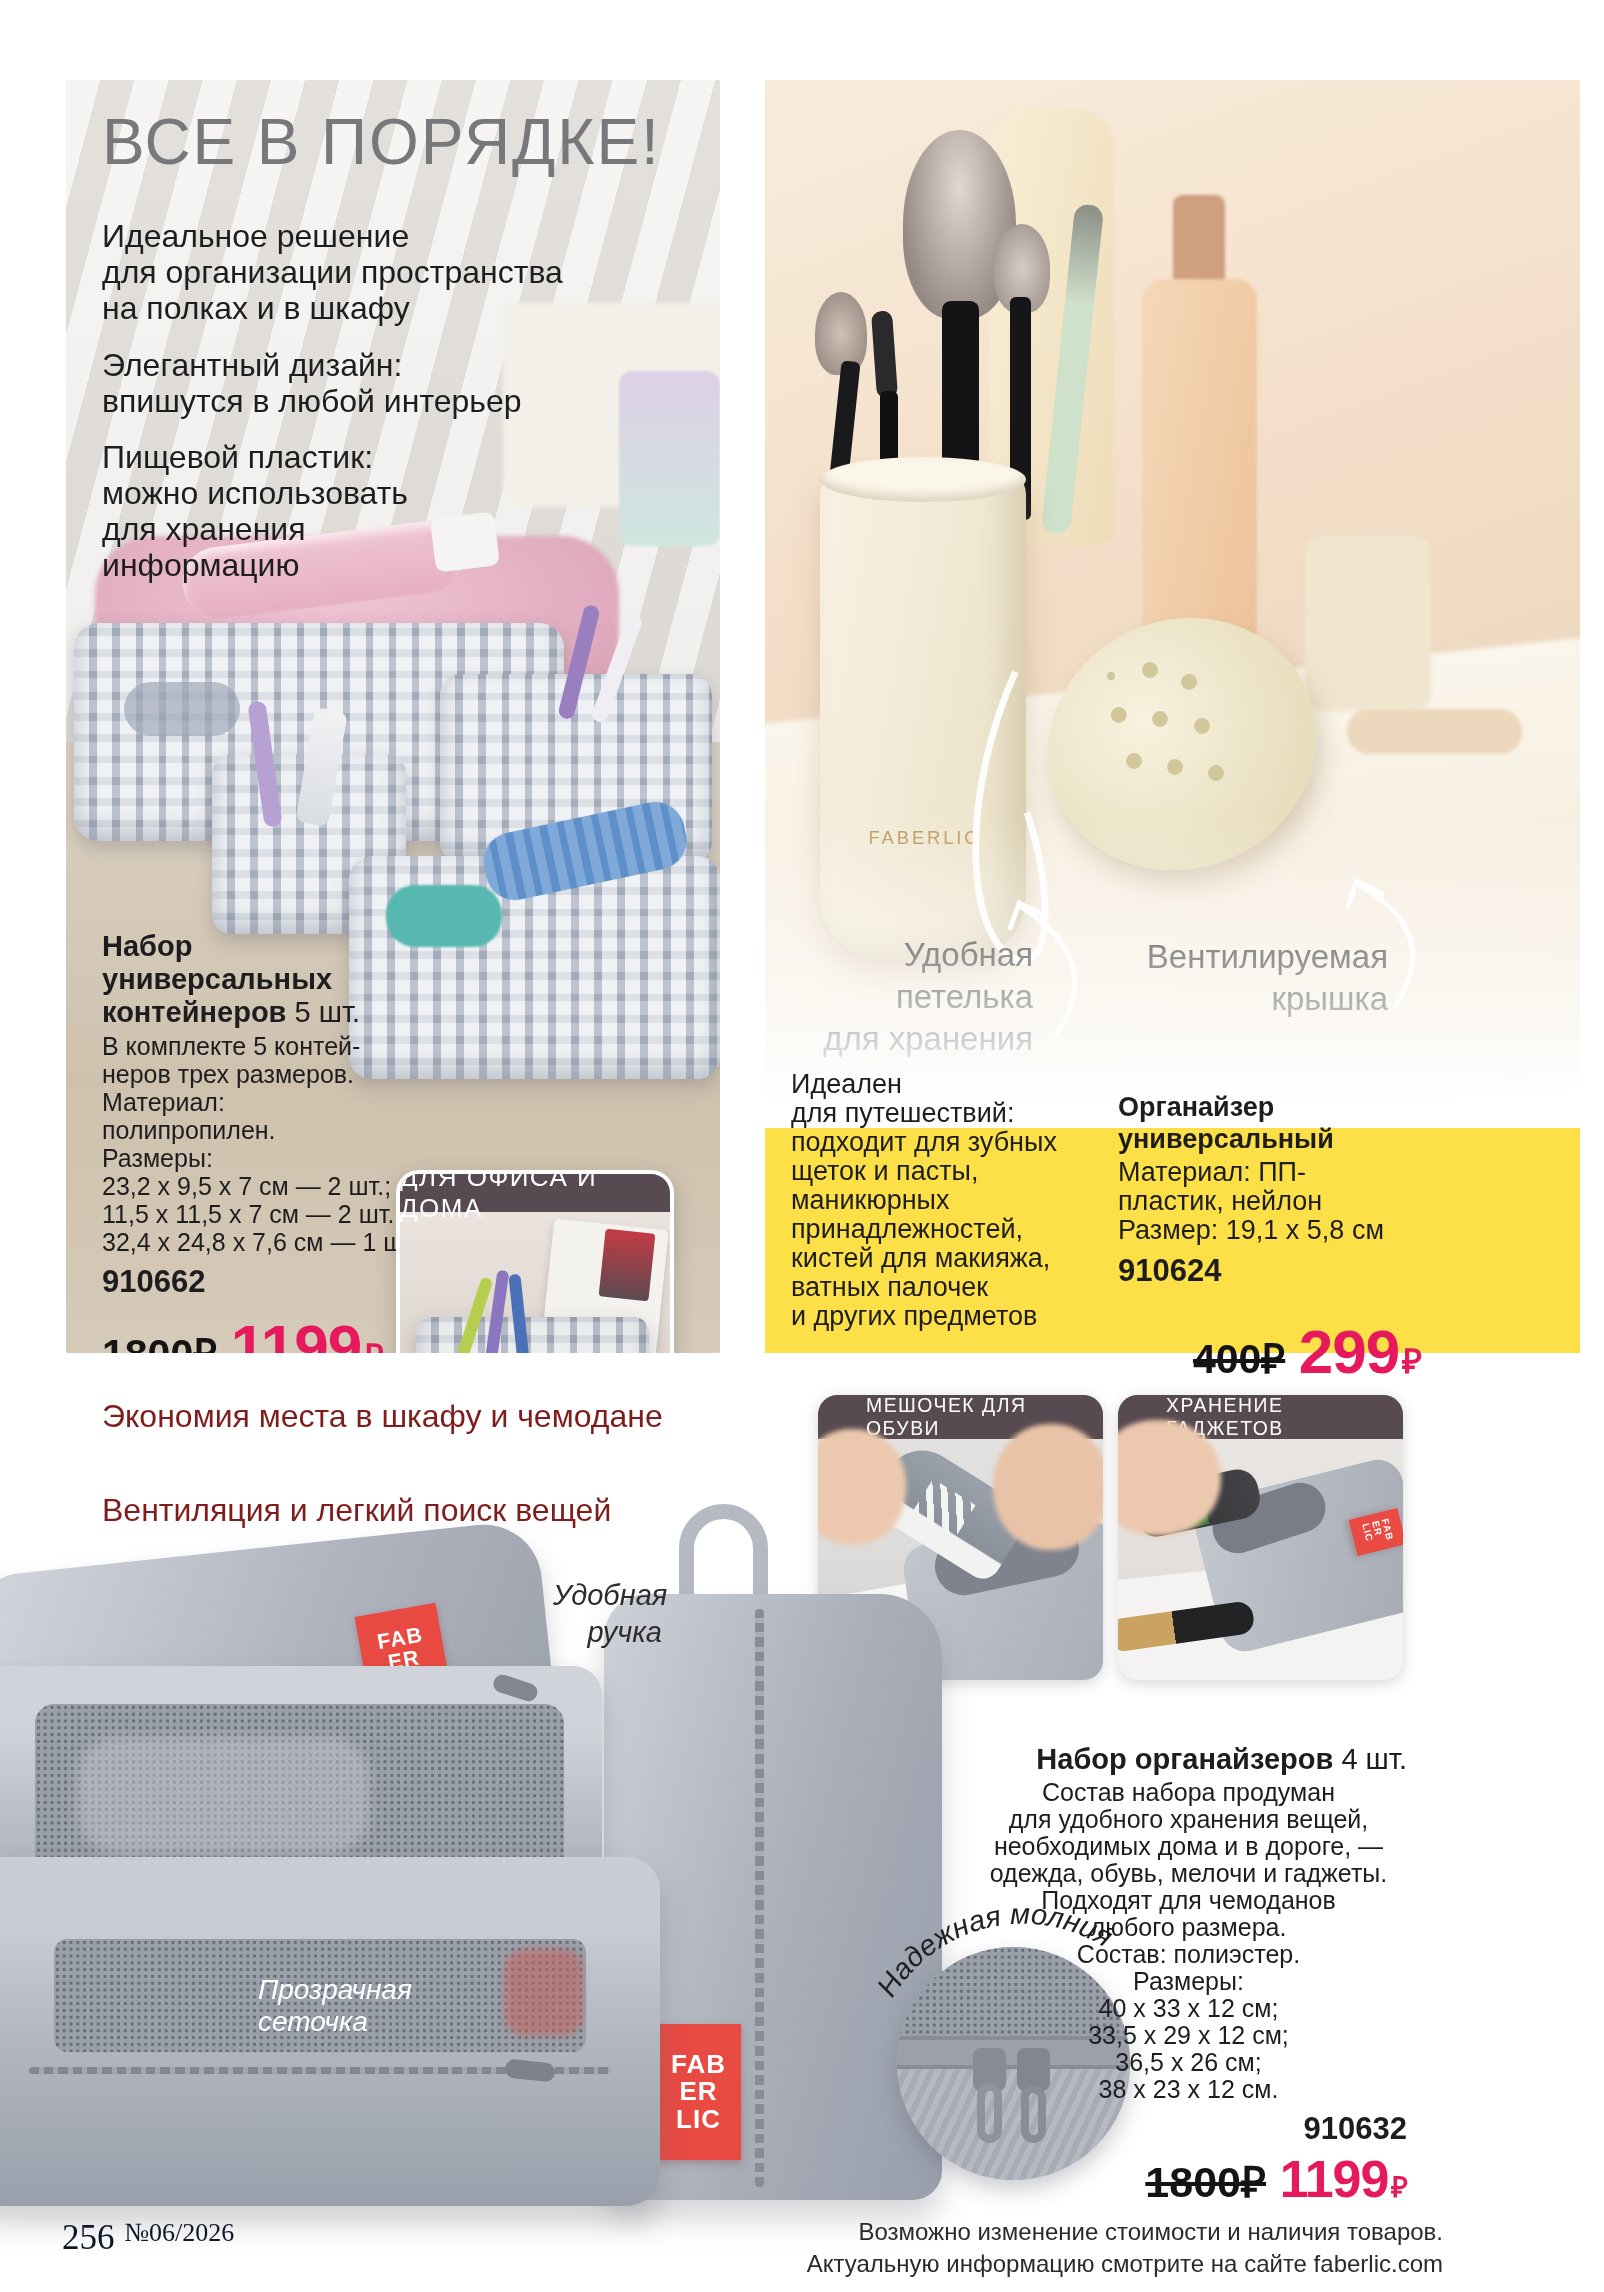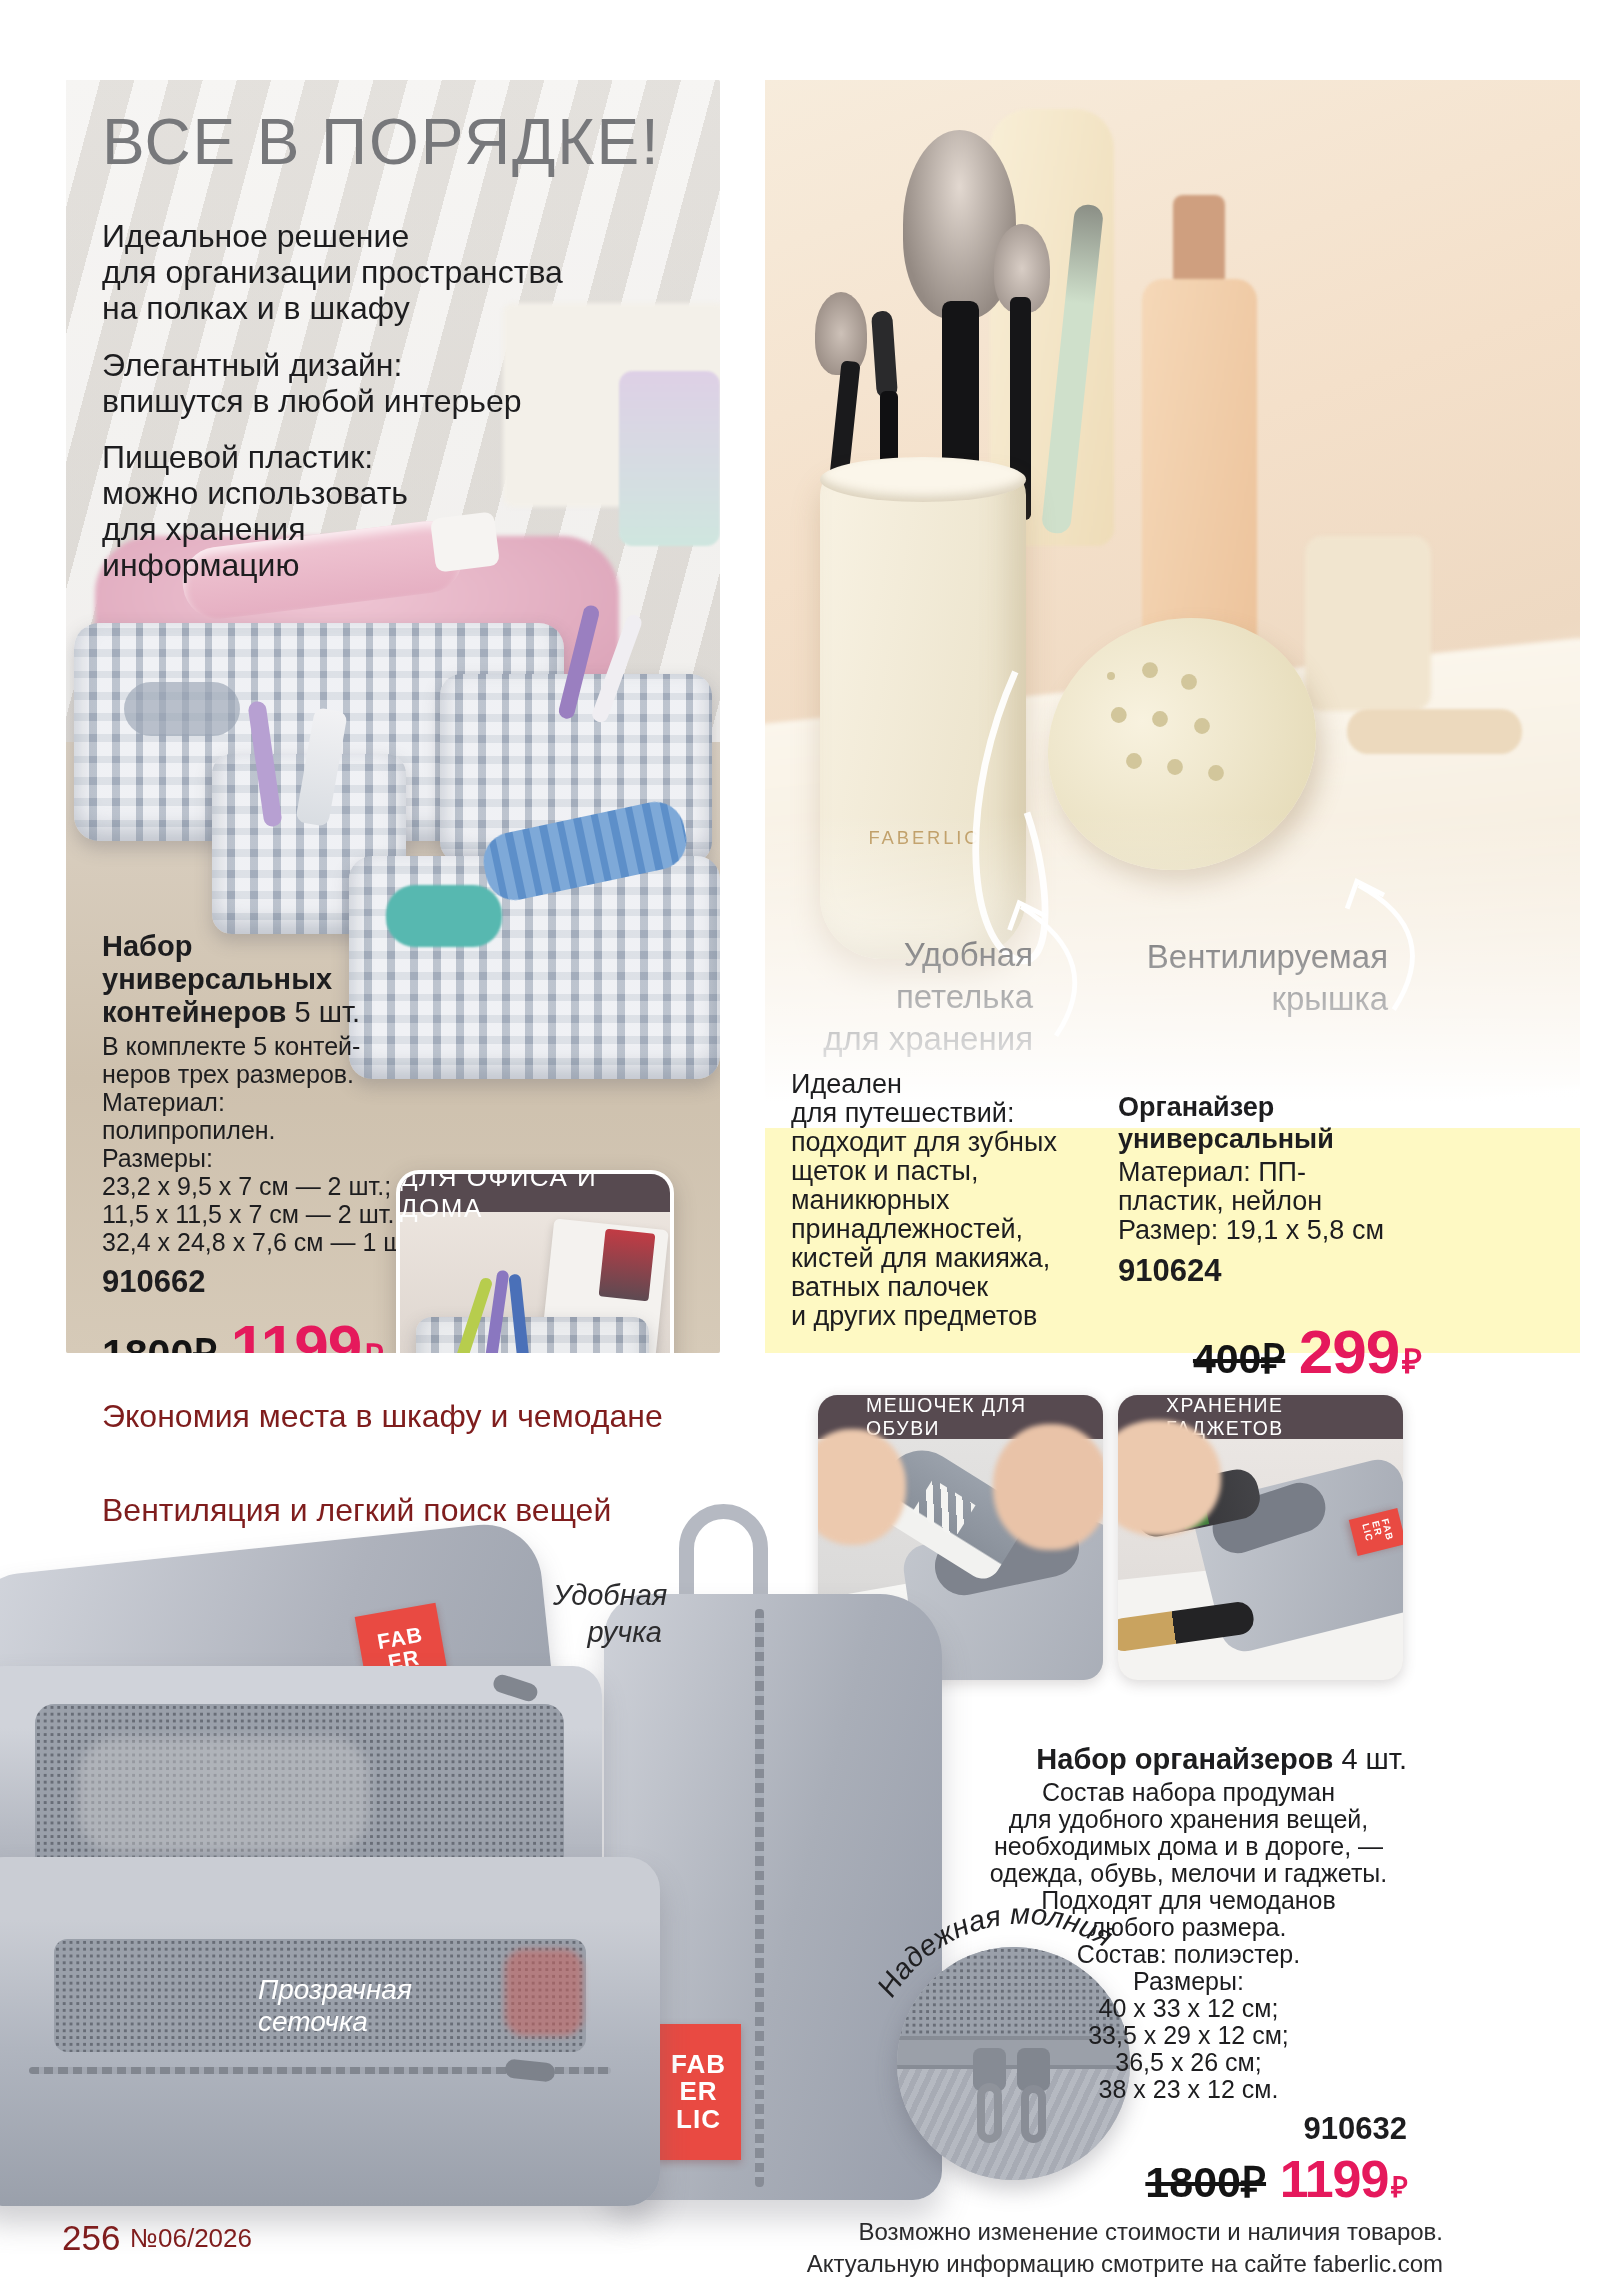--- a/index.html
+++ b/index.html
@@ -33,21 +33,21 @@
   .price-row{margin-top:11.6px;white-space:nowrap;}
   .old-price{font-size:41px;font-weight:600;color:#141414;text-decoration:line-through;text-decoration-thickness:3.9px;margin-right:13.6px;}
   .new-price{font-size:62px;font-weight:700;color:var(--accent);letter-spacing:-1px;}
   .new-price .cur{font-size:.55em;margin-left:2.9px;}
   .inset-card{position:absolute;left:330px;top:1090px;width:278px;height:325px;border:4.9px solid #fff;border-radius:23px;
     overflow:hidden;background:linear-gradient(180deg,#efe8e2,#ddd5ce 60%,#cfc6bd);box-shadow:0 7.8px 21.3px rgba(60,50,50,.25);}
   .plum-bar{height:38px;background:var(--plum);color:#fff;display:flex;align-items:center;justify-content:center;
     font-size:26px;letter-spacing:1.5px;font-weight:400;}
 
   
-  .right-panel{left:765px;top:80px;width:815px;height:1273px;background:#fef9c3;}
+  .right-panel{left:765px;top:80px;width:815px;height:1273px;background:#fde047;}
   .rp-photo{position:absolute;left:0;top:0;width:815px;height:1048px;overflow:hidden;
     background:linear-gradient(160deg,#f7ecdc,#f4e0ca 38%,#eed9c2 62%,#f6efe2 85%,#ffffff 100%);}
   .rp-fade{position:absolute;left:0;bottom:0;width:100%;height:30%;background:linear-gradient(180deg,rgba(255,255,255,0),#fff 92%);}
   .annot{position:absolute;font-size:33px;line-height:42px;color:#252527;text-align:right;}
   .rp-desc{position:absolute;left:26px;top:990px;width:320px;font-size:27px;line-height:29px;color:var(--ink);}
   .rp-prod{position:absolute;left:353px;top:1011px;width:303px;}
   .rp-prod .nm{font-size:27px;line-height:32px;font-weight:700;}
   .rp-prod .prod-desc{font-size:27px;line-height:29px;}
   .rp-prod .price-row{text-align:right;}
 
@@ -62,21 +62,21 @@
   .redlabel{background:#e94a42;color:#fff;font-weight:700;display:flex;flex-direction:column;align-items:center;justify-content:center;line-height:1.05;letter-spacing:1px;box-shadow:0 2.9px 7.8px rgba(120,40,40,.3);}
   .callout-it{font-style:italic;color:#2c2c2e;}
   .set-info{position:absolute;left:970px;top:1742px;width:437px;text-align:right;}
   .set-info .nm{font-size:29px;line-height:35px;}
   .set-info .nm b{font-weight:700;}
   .set-info .prod-desc{font-size:25px;line-height:27px;margin-top:1.9px;text-align:center;}
   .set-info .prod-article{font-size:31px;}
   .set-info .old-price{font-size:43px;}
   .set-info .new-price{font-size:52px;margin-top:16px;}
 
-  .footer-left{position:absolute;left:62px;top:2218px;display:flex;align-items:center;gap:9.7px;color:#7f1d1d;}
+  .footer-left{position:absolute;left:62px;top:2218px;display:flex;align-items:flex-start;gap:9.7px;color:#0f172a;font-family:Liberation Serif, serif;}
   .footer-left .pn{font-size:35px;}
   .footer-left .iss{font-size:26px;}
   .footer-right{position:absolute;left:764px;top:2216px;width:679px;text-align:right;font-size:24px;line-height:32px;color:#2a2a2c;}
 
   .shape{position:absolute;}
 </style>
 </head>
 <body>
 
 <div id="page">

